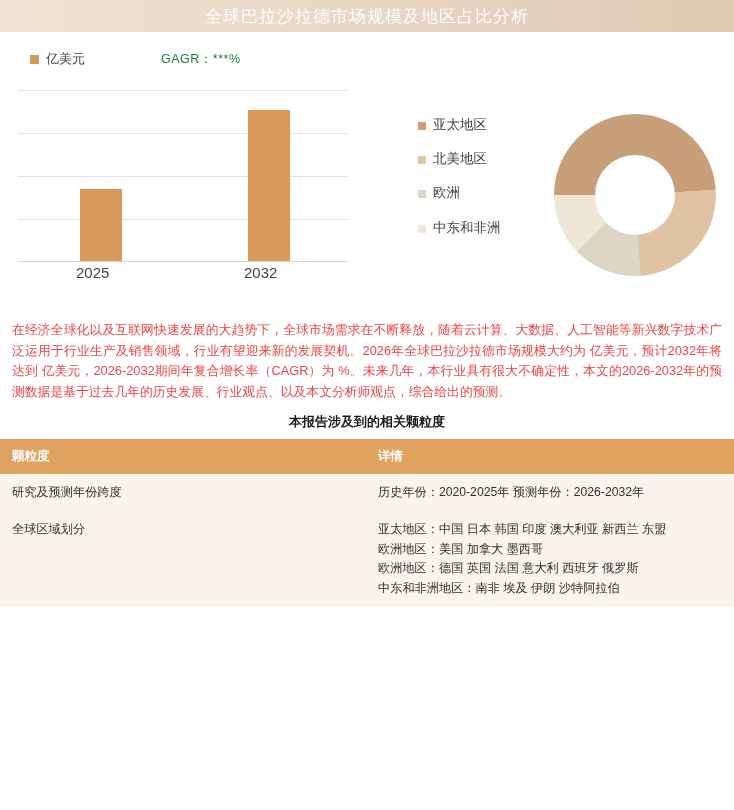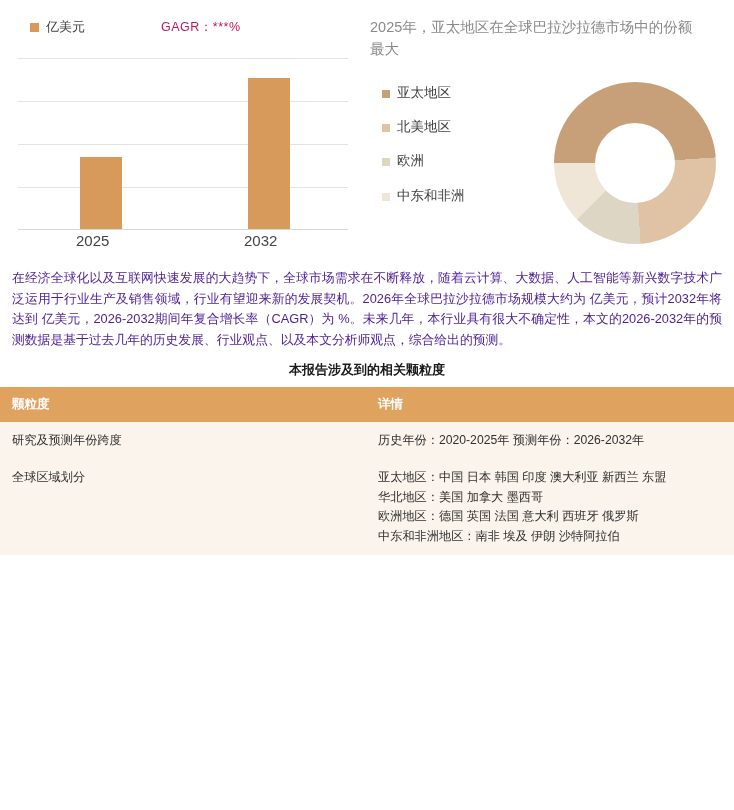--- a/index.html
+++ b/index.html
@@ -30,21 +30,21 @@
   .pie-panel{width:368px;position:relative;}
 
   .legend-row{
     display:flex;align-items:center;
     padding:18px 0 0 30px;
     font-size:13px;color:#3f3f3f;
   }
   .legend-sq{
     width:9px;height:9px;background:#d79a5b;margin-right:7px;display:inline-block;
   }
-  .gagr{margin-left:76px;font-size:12.5px;color:#be185d;letter-spacing:.5px;}
+  .gagr{margin-left:76px;font-size:12.5px;color:#15803d;letter-spacing:.5px;}
 
   .bar-chart{
     position:absolute;left:18px;top:58px;width:330px;height:172px;
   }
   .gridline{
     position:absolute;left:0;right:0;height:1px;background:#e3e3e3;
   }
   .axis-line{
     position:absolute;left:0;right:0;bottom:0;height:1px;background:#d7d7d7;
   }
@@ -62,21 +62,21 @@
   .xl2{left:226px;}
 
   .pie-head{
     padding:16px 16px 0 4px;
     font-size:14.5px;line-height:1.55;color:#8a8a8a;
     width:330px;
   }
   .pie-legend{
     position:absolute;left:16px;top:84px;font-size:13.5px;color:#3f3f3f;
   }
-  .pie-legend div{display:flex;align-items:flex-start;margin-bottom:16px;}
+  .pie-legend div{display:flex;align-items:flex-start;margin-bottom:16px;margin-left:36px;}
   .pl-sq{width:8px;height:8px;margin:6px 7px 0 0;flex:0 0 auto;}
   .pl-txt{line-height:1.35;max-width:72px;}
 
   .donut-wrap{position:absolute;right:18px;top:82px;width:162px;height:162px;}
   .donut{
     width:162px;height:162px;border-radius:50%;
     background:conic-gradient(
       from -90deg,
       #c7a07a 0deg 176deg,
       #e0c3a4 176deg 266deg,
@@ -93,21 +93,21 @@
   .sec-head{
     flex:1;display:flex;align-items:center;justify-content:center;
     color:#ffffff;font-size:16px;letter-spacing:1px;margin-top:38px;
   }
   .sec-head.left{background:linear-gradient(to right,#f0e4d6,#dcc0a4);}
   .sec-head.right{background:linear-gradient(to right,#dcd5c6,#e5cdb4);}
 
   
   .para{
     padding:16px 12px 4px 12px;
-    font-size:12.8px;line-height:1.62;color:#4c1d95;text-align:justify;
+    font-size:12.8px;line-height:1.62;color:#ef4444;text-align:justify;margin-top:20px;
   }
   .sub-title{
     text-align:center;font-size:13px;font-weight:bold;color:#1a1a1a;
     padding:6px 0 8px 0;
   }
 
   
   table.gran{
     width:734px;border-collapse:collapse;table-layout:fixed;
   }
@@ -124,20 +124,23 @@
   tr.r-odd td{background:#fbf4ec;}
   tr.r-even td{background:#f3e6d8;}
   td.cell-left{color:#2b2b2b;}
   .ln{display:block;}
 </style>
 </head>
 <body>
 
 <div class="page">
 
+  <div class="title-bar">
+    <div class="t">全球巴拉沙拉德市场规模及地区占比分析</div>
+  </div>
 
   <div class="charts">
 
     <div class="bar-panel">
       <div class="legend-row">
         <span class="legend-sq"></span>
         <span>亿美元</span>
         <span class="gagr">GAGR：***%</span>
       </div>
 
@@ -151,21 +154,20 @@
         <div class="bar b2" style="height:151px;"></div>
       </div>
 
       <div class="xlabels">
         <span class="xl1">2025</span>
         <span class="xl2">2032</span>
       </div>
     </div>
 
     <div class="pie-panel">
-      <div class="pie-head">2025年，亚太地区在全球巴拉沙拉德市场中的份额最大</div>
 
       <div class="pie-legend">
         <div>
           <span class="pl-sq" style="background:#c7a07a;"></span>
           <span class="pl-txt">亚太地区</span>
         </div>
         <div>
           <span class="pl-sq" style="background:#e0c3a4;"></span>
           <span class="pl-txt">北美地区</span>
         </div>
@@ -209,21 +211,21 @@
       <tr class="r-odd">
         <td class="cell-left">研究及预测年份跨度</td>
         <td>
           <span class="ln">历史年份：2020-2025年  预测年份：2026-2032年</span>
         </td>
       </tr>
       <tr class="r-odd">
         <td class="cell-left">全球区域划分</td>
         <td>
           <span class="ln">亚太地区：中国  日本  韩国  印度  澳大利亚  新西兰  东盟</span>
-          <span class="ln">华北地区：美国  加拿大  墨西哥</span>
+          <span class="ln">欧洲地区：美国  加拿大  墨西哥</span>
           <span class="ln">欧洲地区：德国  英国  法国  意大利  西班牙  俄罗斯</span>
           <span class="ln">中东和非洲地区：南非  埃及  伊朗  沙特阿拉伯</span>
         </td>
       </tr>
     </tbody>
   </table>
 
 </div>
 
 </body></html>

